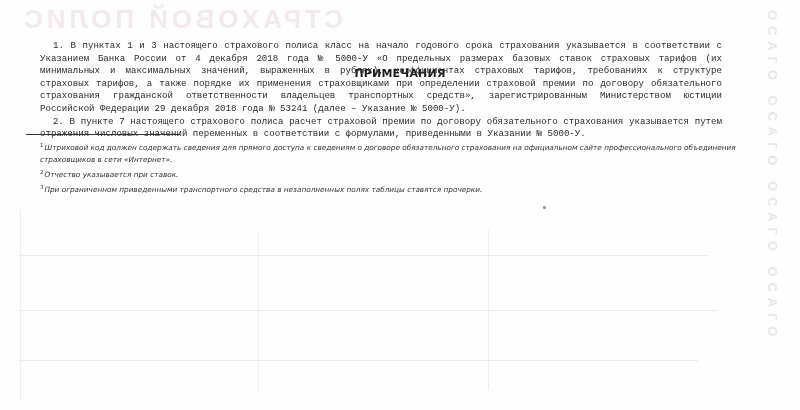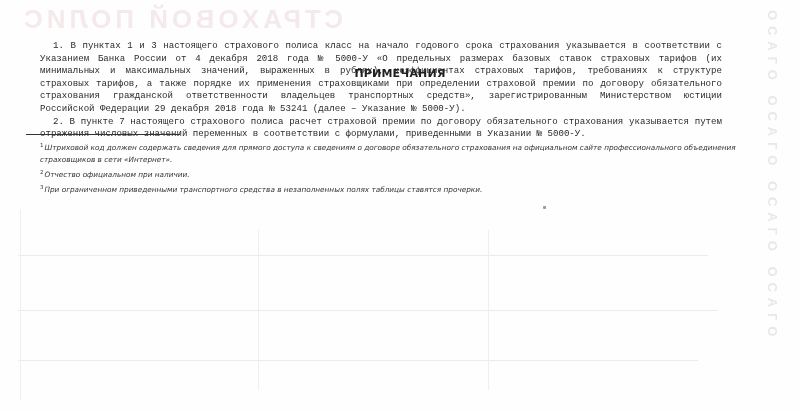--- a/index.html
+++ b/index.html
@@ -148,21 +148,21 @@
     <p class="para">2. В пункте 7 настоящего страхового полиса расчет страховой премии по договору обязательного страхования указывается путем отражения числовых значений переменных в соответствии с формулами, приведенными в Указании № 5000-У.</p>
   </div>
 
   <div class="hr"></div>
 
   <div class="footnotes">
     <p class="fn">
       <sup>1</sup><span>Штриховой код  должен содержать сведения для прямого доступа к сведениям о договоре обязательного страхования на официальном сайте профессионального объединения страховщиков в сети «Интернет».</span>
     </p>
     <p class="fn">
-      <sup>2</sup><span>Отчество официальном при наличии.</span>
+      <sup>2</sup><span>Отчество указывается при ставок.</span>
     </p>
     <p class="fn">
       <sup>3</sup><span>При ограниченном приведенными транспортного средства в незаполненных полях таблицы ставятся прочерки.</span>
     </p>
   </div>
 
   <div class="speck"></div>
 </div>
 
 </body></html>

